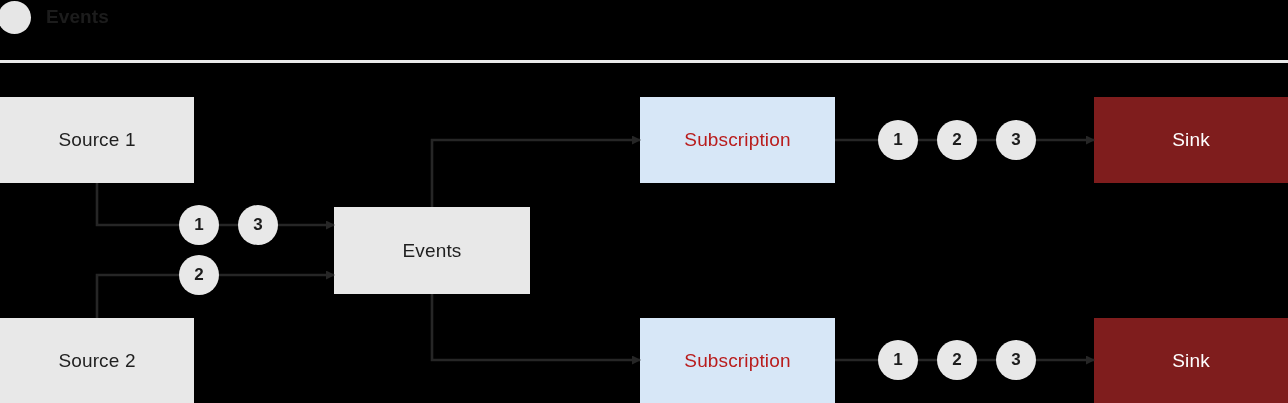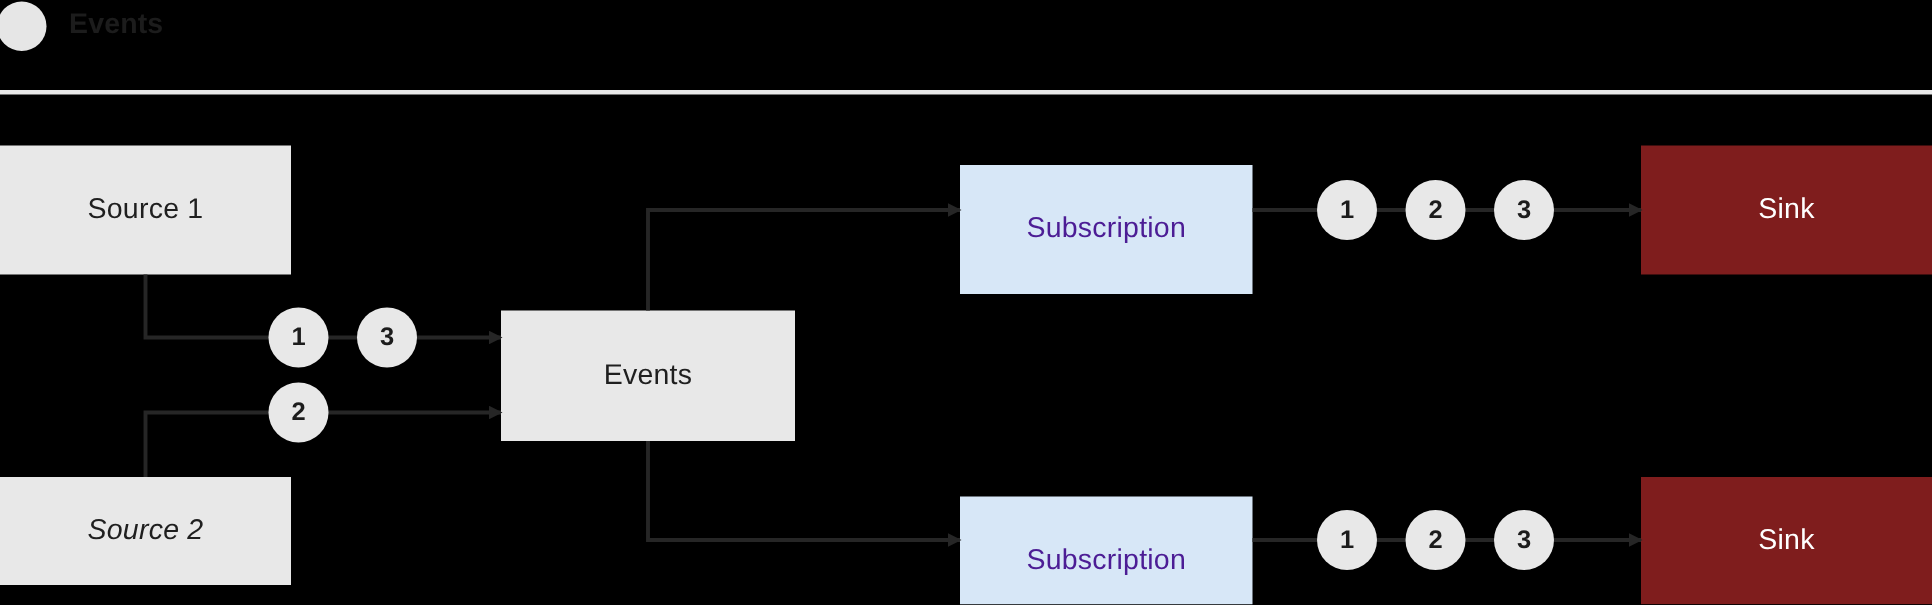--- a/index.html
+++ b/index.html
@@ -70,22 +70,21 @@
     font-weight: 400;
     letter-spacing: .15px;
     white-space: nowrap;
   }
   .node-grey {
     background: #e8e8e8;
     color: #1f1f1f;
   }
   .node-blue-light {
     background: #d7e7f7;
-    color: #4c1d95;
-    margin-top: 13px;
+    color: #b91c1c;
   }
   .node-blue-solid {
     background: #7f1d1d;
     color: #ffffff;
   }
 
   
   .token {
     position: absolute;
     width: 40px;
@@ -141,21 +140,21 @@
 
     <path d="M835,140 L1094,140" fill="none" stroke="#262626" stroke-width="2.6" marker-end="url(#arrow)"></path>
 
     <path d="M835,360 L1094,360" fill="none" stroke="#262626" stroke-width="2.6" marker-end="url(#arrow)"></path>
   </svg>
 
   <div class="node node-grey" style="left:0px;top:97px;width:194px;height:86px;">
     <span>Source 1</span>
   </div>
 
-  <div class="node node-grey" style="left:0px;top:318px;width:194px;height:72px;font-style:italic;">
+  <div class="node node-grey" style="left:0px;top:318px;width:194px;height:85px;">
     <span>Source 2</span>
   </div>
 
   <div class="node node-grey" style="left:334px;top:207px;width:196px;height:87px;">
     <span>Events</span>
   </div>
 
   <div class="node node-blue-light" style="left:640px;top:97px;width:195px;height:86px;">
     <span>Subscription</span>
   </div>

